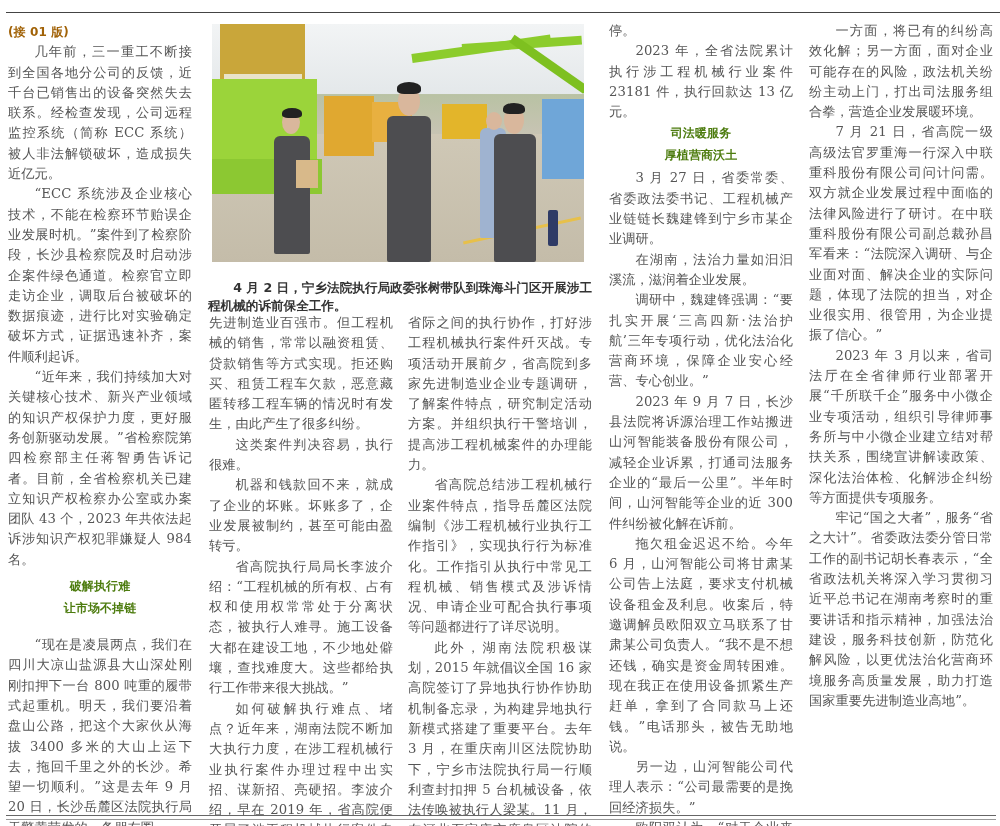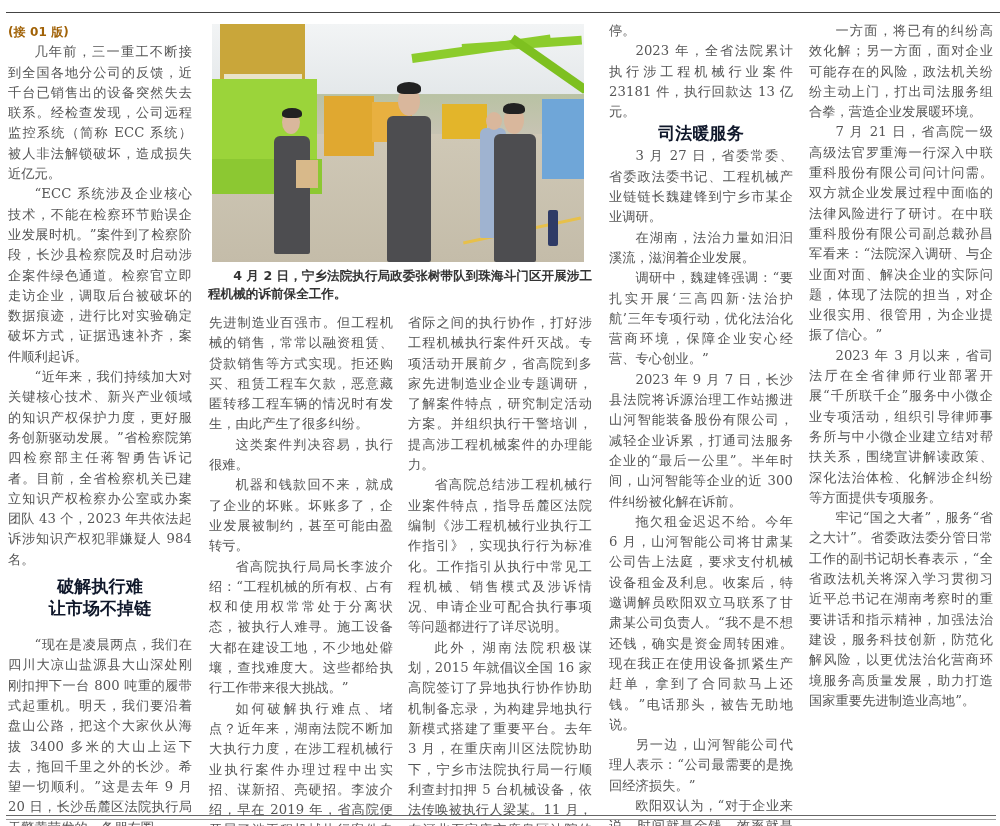--- a/index.html
+++ b/index.html
@@ -3,22 +3,22 @@
 <meta charset="utf-8">
 <style>
   html, body { margin:0; padding:0; background:#ffffff; }
   body { width:1000px; height:826px; position:relative; overflow:hidden;
          font-family:"DejaVu Serif","Liberation Serif",serif; color:#555; }
   .rule-top { position:absolute; left:6px; right:0; top:12px; height:0; border-top:1.6px solid #444; }
   .rule-bottom { position:absolute; left:6px; right:4px; top:815px; height:3px; border-top:1.5px solid #666; border-bottom:1px solid #999; }
   .col { position:absolute; font-size:13.2px; line-height:20.3px; text-align:justify; letter-spacing:0.1px; }
   .col p { margin:0; text-indent:2em; }
   .col p.noindent { text-indent:0; }
-  .col .h { font-family:"DejaVu Sans","Liberation Sans",sans-serif; font-weight:bold; color:#0f172a;
-            text-align:center; text-indent:0; font-size:17px; line-height:22px; }
+  .col .h { font-family:"DejaVu Sans","Liberation Sans",sans-serif; font-weight:bold; color:#4d7c0f;
+            text-align:center; text-indent:0; font-size:12px; line-height:22px; }
   .col .hwrap { margin:5px 0 16px; }
   .cont { font-family:"DejaVu Sans","Liberation Sans",sans-serif; font-weight:bold; color:#a16207; font-size:12px; text-indent:0; }
   #c1 { left:8px; top:22px; width:184px; }
   #c2 { left:209px; top:313px; width:184px; }
   #c3 { left:408px; top:313px; width:184px; }
   #c4 { left:609px; top:21px; width:184px; }
   #c5 { left:809px; top:21px; width:184px; }
   .photo { position:absolute; left:212px; top:24px; width:372px; height:238px; overflow:hidden;
            background:linear-gradient(180deg,#e9ecef 0%,#dfe3e6 18%,#b9c2a4 30%,#c9c4b5 48%,#d8d2c4 70%,#cfc9bb 100%); }
   .photo .sky { position:absolute; left:0; top:0; width:100%; height:70px; background:linear-gradient(180deg,#f2f4f5,#e4e8ea); }
@@ -33,21 +33,21 @@
   .photo .arm { position:absolute; background:#8ccc2c; height:9px; transform-origin:left center; }
   .photo .arm.a1 { left:200px; top:30px; width:140px; transform:rotate(-8deg); }
   .photo .arm.a2 { left:250px; top:20px; width:120px; transform:rotate(-4deg); }
   .photo .arm.a3 { left:300px; top:10px; width:90px; transform:rotate(35deg); background:#7ec020; }
   .photo .truck { position:absolute; left:230px; top:80px; width:45px; height:35px; background:#e3b52a; }
   .photo .ground { position:absolute; left:0; top:110px; width:100%; height:128px; background:linear-gradient(180deg,#cfc8b6,#c4bca9); }
   .photo .line { position:absolute; left:250px; top:205px; width:120px; height:3px; background:#e7c04a; transform:rotate(-12deg); }
   .photo .person { position:absolute; background:#4d4d50; border-radius:6px 6px 2px 2px; }
   .photo .head { position:absolute; background:#d9b79c; border-radius:50%; }
   .photo .hair { position:absolute; background:#222; border-radius:50% 50% 30% 30%; }
-  .caption { position:absolute; left:208px; top:267px; width:384px; font-family:"DejaVu Sans","Liberation Sans",sans-serif;
+  .caption { position:absolute; left:208px; top:279px; width:384px; font-family:"DejaVu Sans","Liberation Sans",sans-serif;
              font-weight:bold; font-size:12.6px; line-height:18px; color:#333; text-indent:2em; text-align:justify; }
 </style>
 </head>
 <body>
 
 <div class="rule-top"></div>
 
 <div class="col" id="c1">
   <p class="noindent"><span class="cont">(接 01 版)</span></p>
   <p>几年前，三一重工不断接到全国各地分公司的反馈，近千台已销售出的设备突然失去联系。经检查发现，公司远程监控系统（简称 ECC 系统）被人非法解锁破坏，造成损失近亿元。</p>
@@ -106,20 +106,21 @@
   <p class="noindent">省际之间的执行协作，打好涉工程机械执行案件歼灭战。专项活动开展前夕，省高院到多家先进制造业企业专题调研，了解案件特点，研究制定活动方案。并组织执行干警培训，提高涉工程机械案件的办理能力。</p>
   <p>省高院总结涉工程机械行业案件特点，指导岳麓区法院编制《涉工程机械行业执行工作指引》，实现执行行为标准化。工作指引从执行中常见工程机械、销售模式及涉诉情况、申请企业可配合执行事项等问题都进行了详尽说明。</p>
   <p>此外，湖南法院积极谋划，2015 年就倡议全国 16 家高院签订了异地执行协作协助机制备忘录，为构建异地执行新模式搭建了重要平台。去年 3 月，在重庆南川区法院协助下，宁乡市法院执行局一行顺利查封扣押 5 台机械设备，依法传唤被执行人梁某。11 月，在河北石家庄市鹿泉区法院的全力配合下，新化县法院执行干警成功将被执行人辛某某的车辆截</p>
 </div>
 
 <div class="col" id="c4">
   <p class="noindent">停。</p>
   <p>2023 年，全省法院累计执行涉工程机械行业案件 23181 件，执行回款达 13 亿元。</p>
   <div class="hwrap" style="margin:0 0 2px;">
     <div class="h">司法暖服务</div>
+    <div class="h">厚植营商沃土</div>
   </div>
   <p>3 月 27 日，省委常委、省委政法委书记、工程机械产业链链长魏建锋到宁乡市某企业调研。</p>
   <p>在湖南，法治力量如汩汩溪流，滋润着企业发展。</p>
   <p>调研中，魏建锋强调：“要扎实开展‘三高四新·法治护航’三年专项行动，优化法治化营商环境，保障企业安心经营、专心创业。”</p>
   <p>2023 年 9 月 7 日，长沙县法院将诉源治理工作站搬进山河智能装备股份有限公司，减轻企业诉累，打通司法服务企业的“最后一公里”。半年时间，山河智能等企业的近 300 件纠纷被化解在诉前。</p>
   <p>拖欠租金迟迟不给。今年 6 月，山河智能公司将甘肃某公司告上法庭，要求支付机械设备租金及利息。收案后，特邀调解员欧阳双立马联系了甘肃某公司负责人。“我不是不想还钱，确实是资金周转困难。现在我正在使用设备抓紧生产赶单，拿到了合同款马上还钱。”电话那头，被告无助地说。</p>
   <p>另一边，山河智能公司代理人表示：“公司最需要的是挽回经济损失。”</p>
   <p>欧阳双认为，“对于企业来说，时间就是金钱，效率就是生命。打官司时间成本大，原告无法及时拿到租金，权益也无法保障”。他一边与原告说明情况，一边与被告沟通可行的还款方案。最后，双方达成和解，被告将分批还款。</p>
 </div>
 

